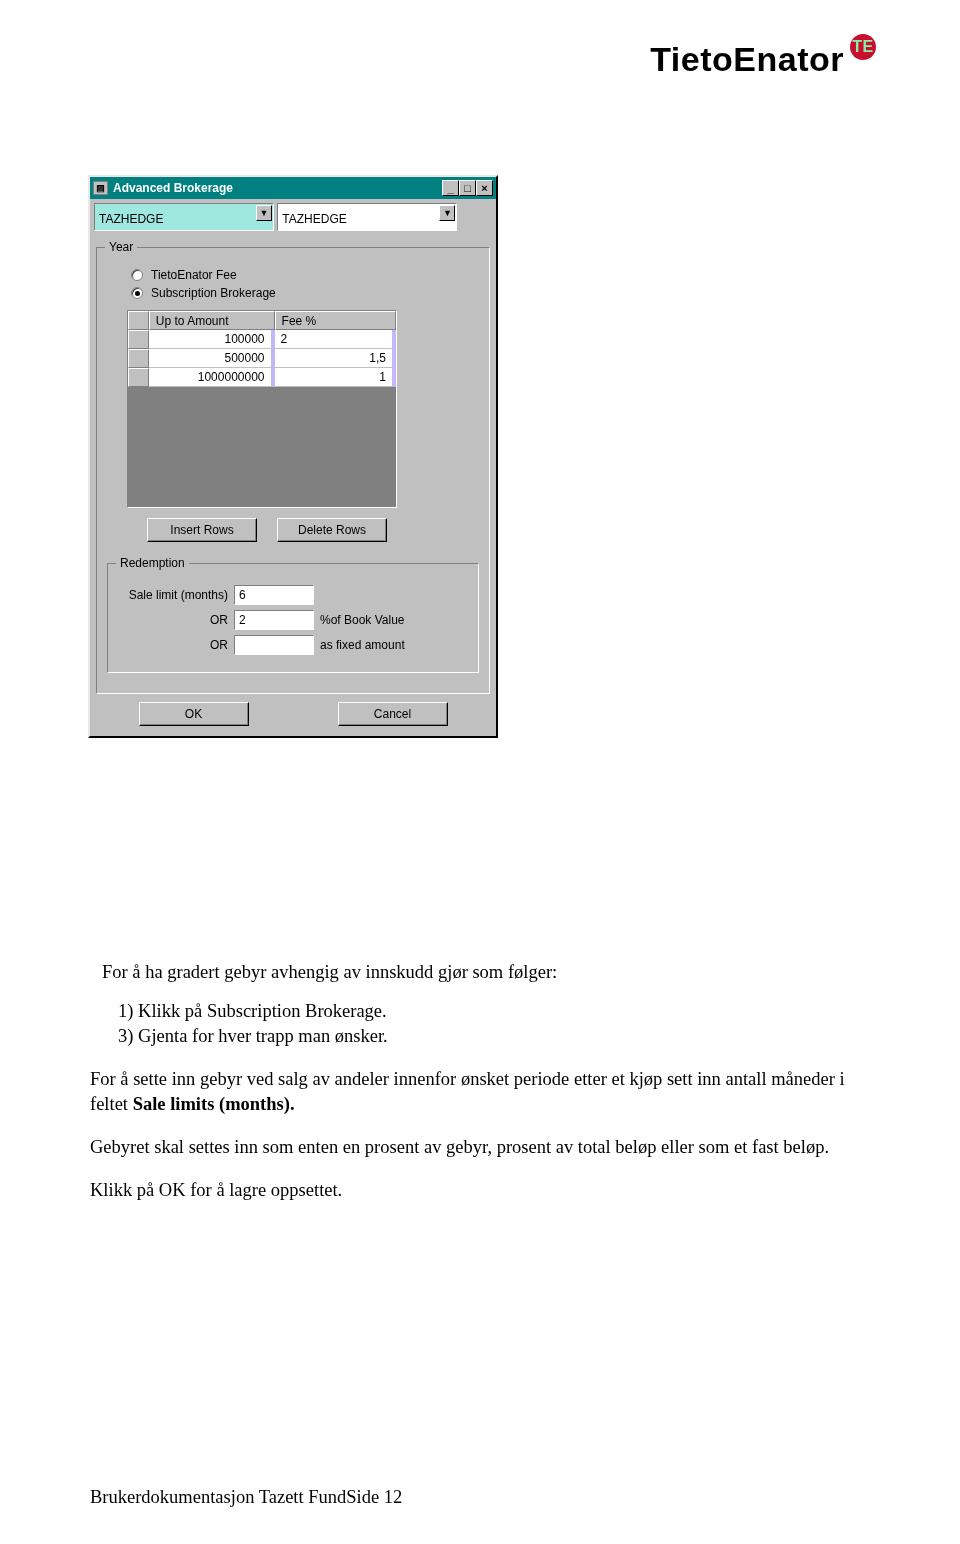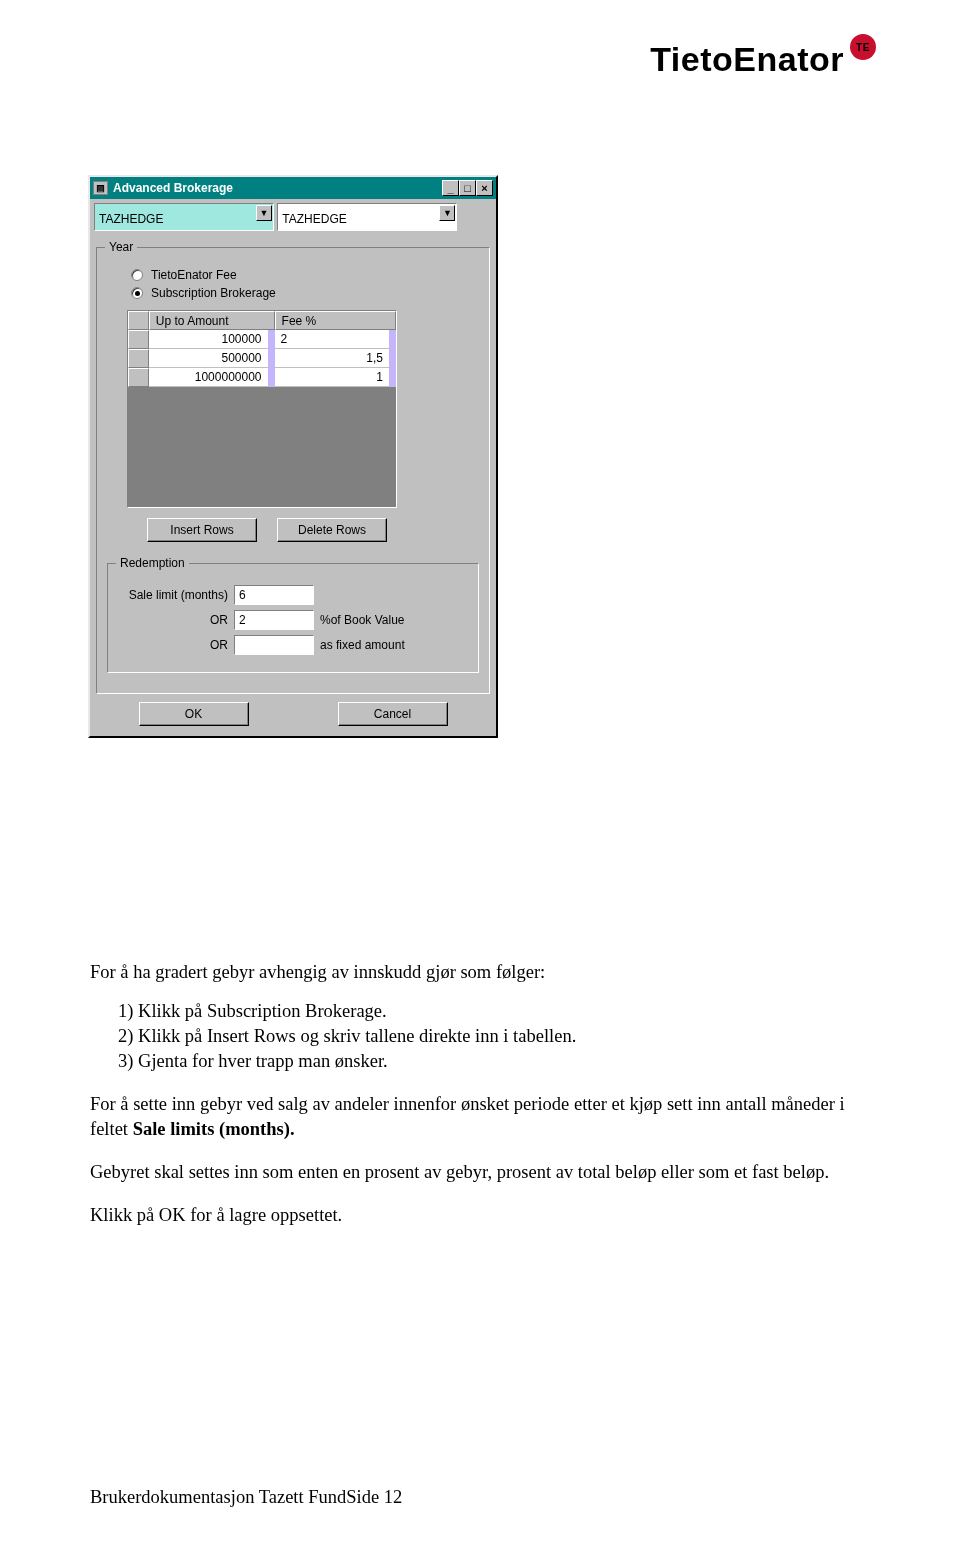--- a/index.html
+++ b/index.html
@@ -23,42 +23,42 @@
     font-weight: bold;
     font-size: 34px;
     letter-spacing: 0.5px;
     color: #000;
     display: flex;
     align-items: flex-start;
     gap: 6px;
   }
   .logo-badge {
     background: #c8102e;
-    color: #000000;
+    color: #86efac;
     border-radius: 50%;
     width: 26px;
     height: 26px;
     display: inline-flex;
     align-items: center;
     justify-content: center;
-    font-size: 10px;
+    font-size: 16px;
     font-weight: bold;
     position: relative;
     top: -6px;
   }
   
   .doc {
     position: absolute;
     top: 960px;
     left: 90px;
     width: 780px;
     line-height: 1.35;
   }
   .doc p { margin: 0 0  0; }
-  .doc .lead { margin-bottom: 14px; }
+  .doc .lead { margin-bottom: 14px; margin-left: 12px; }
   .doc .num { margin-left: 28px; margin-bottom: 0; }
   .doc .block { margin-top: 18px; }
   .footer {
     position: absolute;
     bottom: 36px;
     left: 90px;
     width: 780px;
     display: flex;
     font-size: 18.5px;
   }
@@ -146,21 +146,21 @@
   .grid {
     margin: 10px 0 6px 22px;
     border-top:1px solid #808080; border-left:1px solid #808080;
     border-right:1px solid #fff; border-bottom:1px solid #fff;
     width: 270px;
     background:#808080;
   }
   .grid-inner{background:#fff;}
   .grow { display:flex; }
   .gcell {
-    border-right:7px solid #c4b5fd;
+    border-right:4px solid #c4b5fd;
     border-bottom:1px solid #c0c0c0;
     padding: 2px 6px;
     font-size:12px;
     height:19px;
     display:flex; align-items:center;
   }
   .gcell.hcell{ background:#c0c0c0; border-color:#fff #808080 #808080 #fff; border-style:solid; border-width:1px; }
   .gcell.stub{ width:22px; background:#c0c0c0; border-color:#fff #808080 #808080 #fff; border-style:solid; border-width:1px;}
   .gcell.amt{ width:145px; justify-content:flex-end;}
   .gcell.fee{ width:140px; justify-content:flex-end;}
@@ -287,21 +287,20 @@
     <div class="finalbtns">
       <span class="btn95">OK</span>
       <span class="btn95">Cancel</span>
     </div>
   </div>
 </div>
 
 <div class="doc">
   <p class="lead">For å ha gradert gebyr avhengig av innskudd gjør som følger:</p>
   <p class="num">1)  Klikk på Subscription Brokerage.</p>
-  <p class="num">2)  Klikk på Insert Rows og skriv tallene direkte inn i tabellen.</p>
   <p class="num">3)  Gjenta for hver trapp man ønsker.</p>
   <p class="block">
     <span>For å sette inn gebyr ved salg av andeler innenfor ønsket periode etter et kjøp sett inn antall måneder i feltet </span><b>Sale limits (months).</b>
   </p>
   <p class="block">Gebyret skal settes inn som enten en prosent av gebyr, prosent av total beløp eller som et fast beløp.</p>
   <p class="block">Klikk på OK for å lagre oppsettet.</p>
 </div>
 
 <div class="footer">
   <span>Brukerdokumentasjon Tazett Fund</span>

